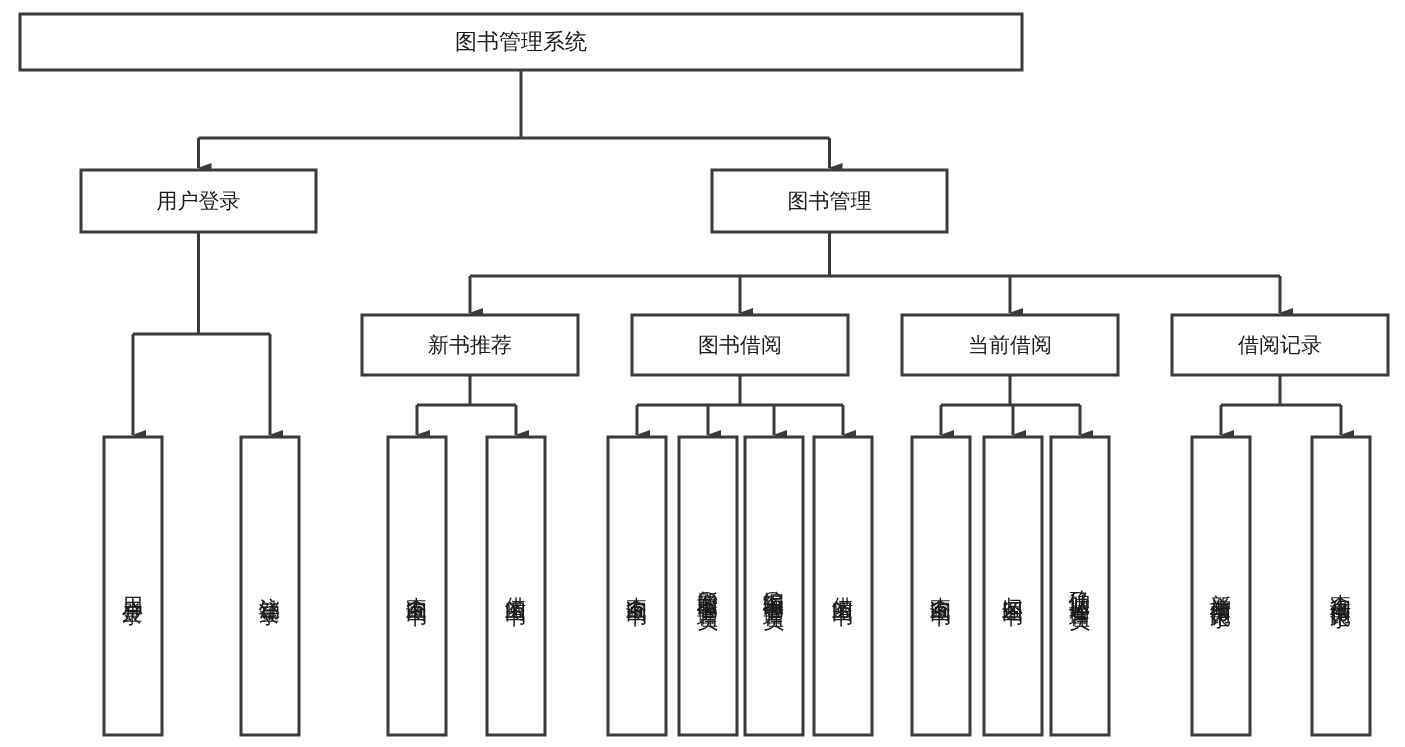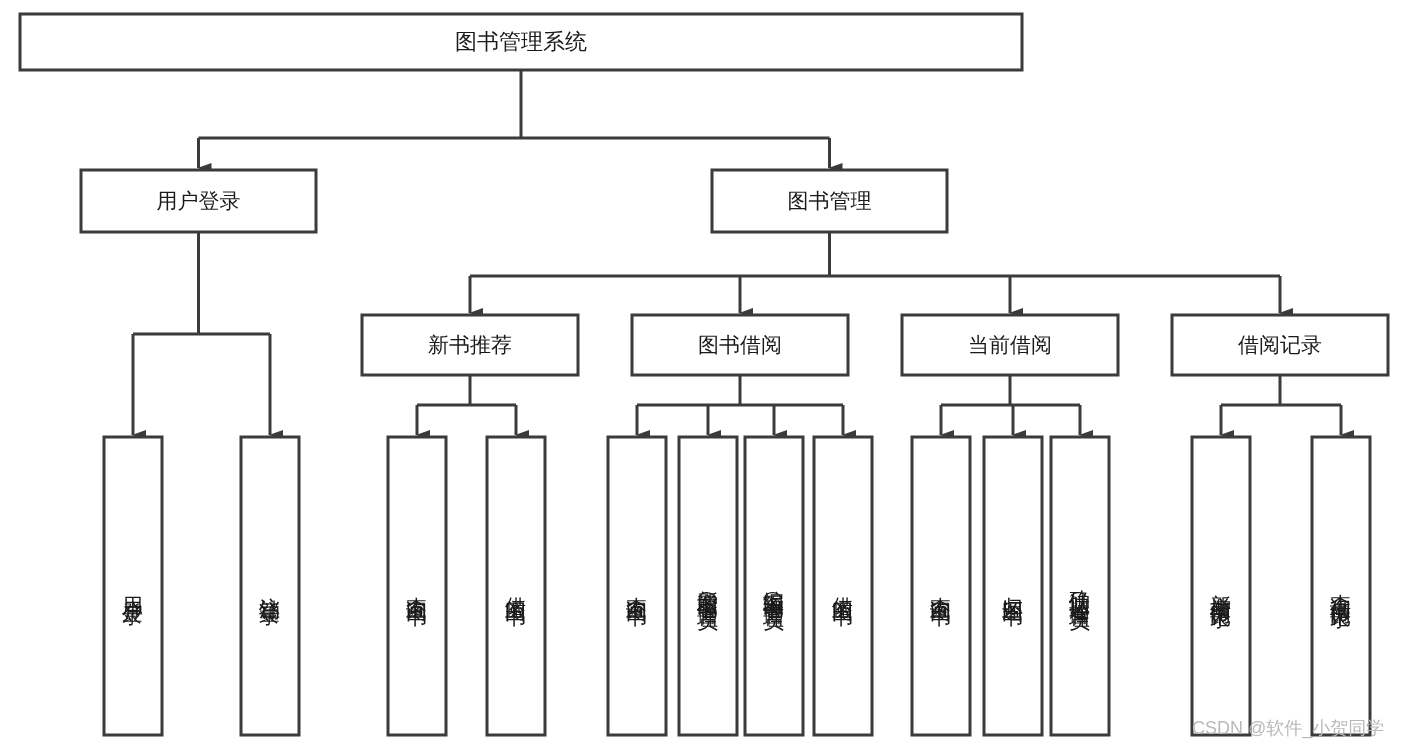--- a/index.html
+++ b/index.html
@@ -194,15 +194,14 @@
         <span class="leaf-text">确认归还（管理员）</span>
       </div>
       <div class="leaf-wrap" style="left: 1192px; top: 437px; width: 58px; height: 298px;">
         <span class="leaf-text">新增借阅记录</span>
       </div>
       <div class="leaf-wrap" style="left: 1312px; top: 437px; width: 58px; height: 298px;">
         <span class="leaf-text">查询借阅记录</span>
       </div>
     </div>
 
-  <div class="watermark" style="left: 1192px; top: 716px;">CSDN @软件_小贺同学</div>
 
 </div>
 
 </body></html>

